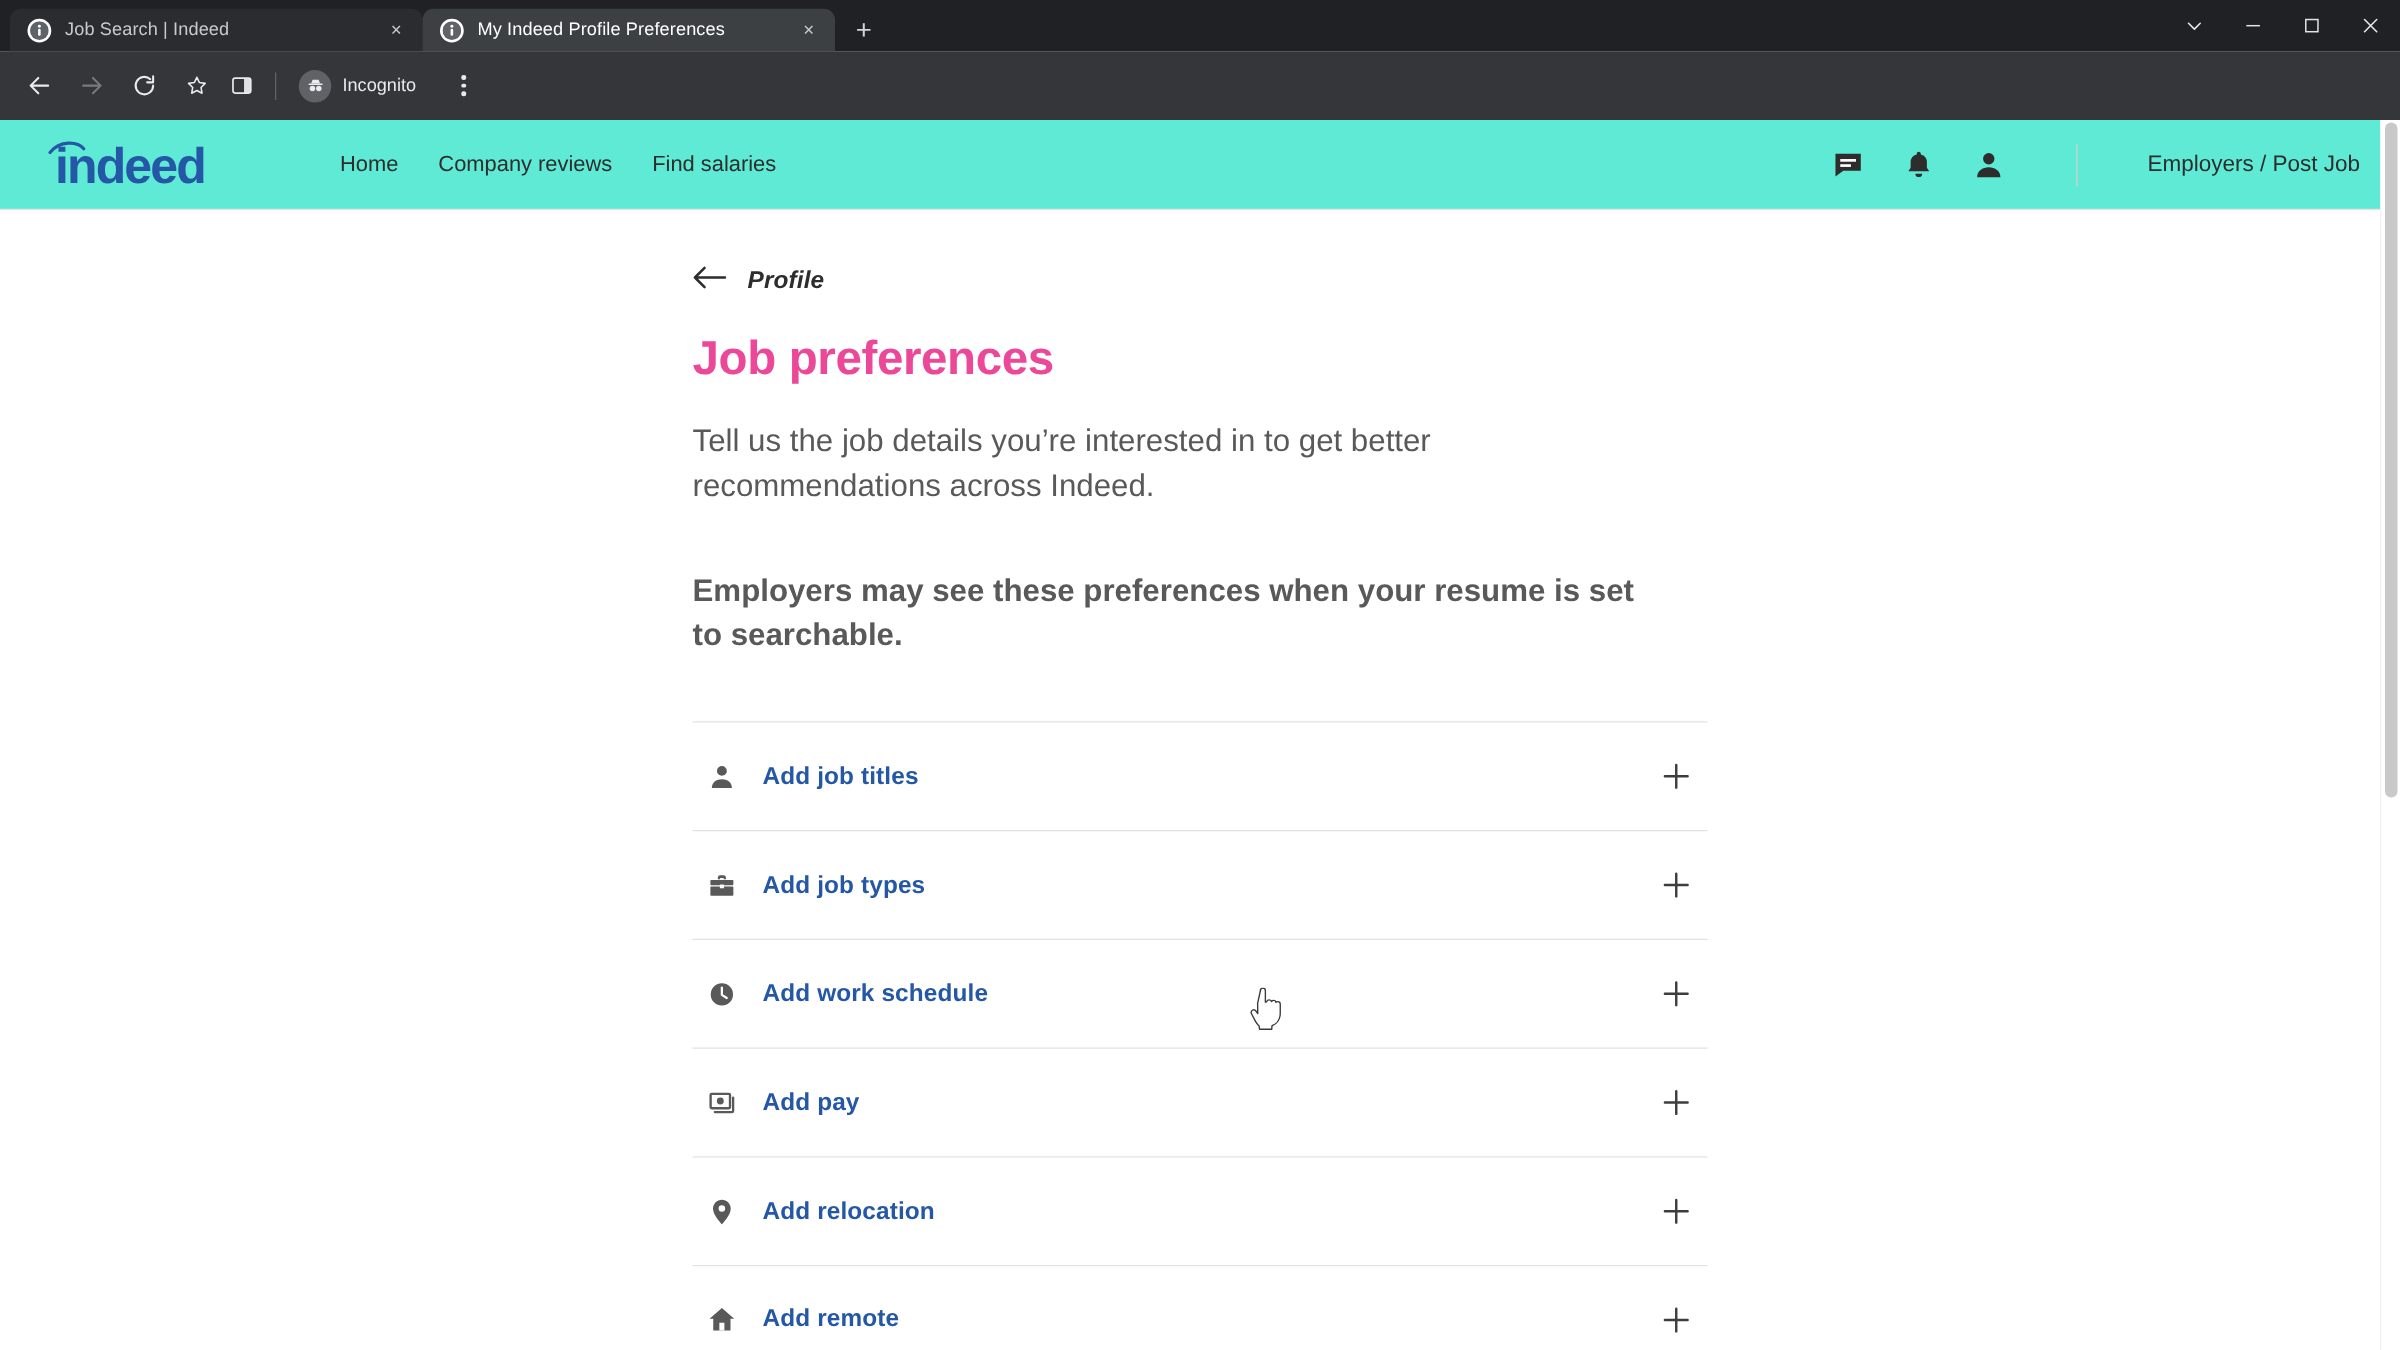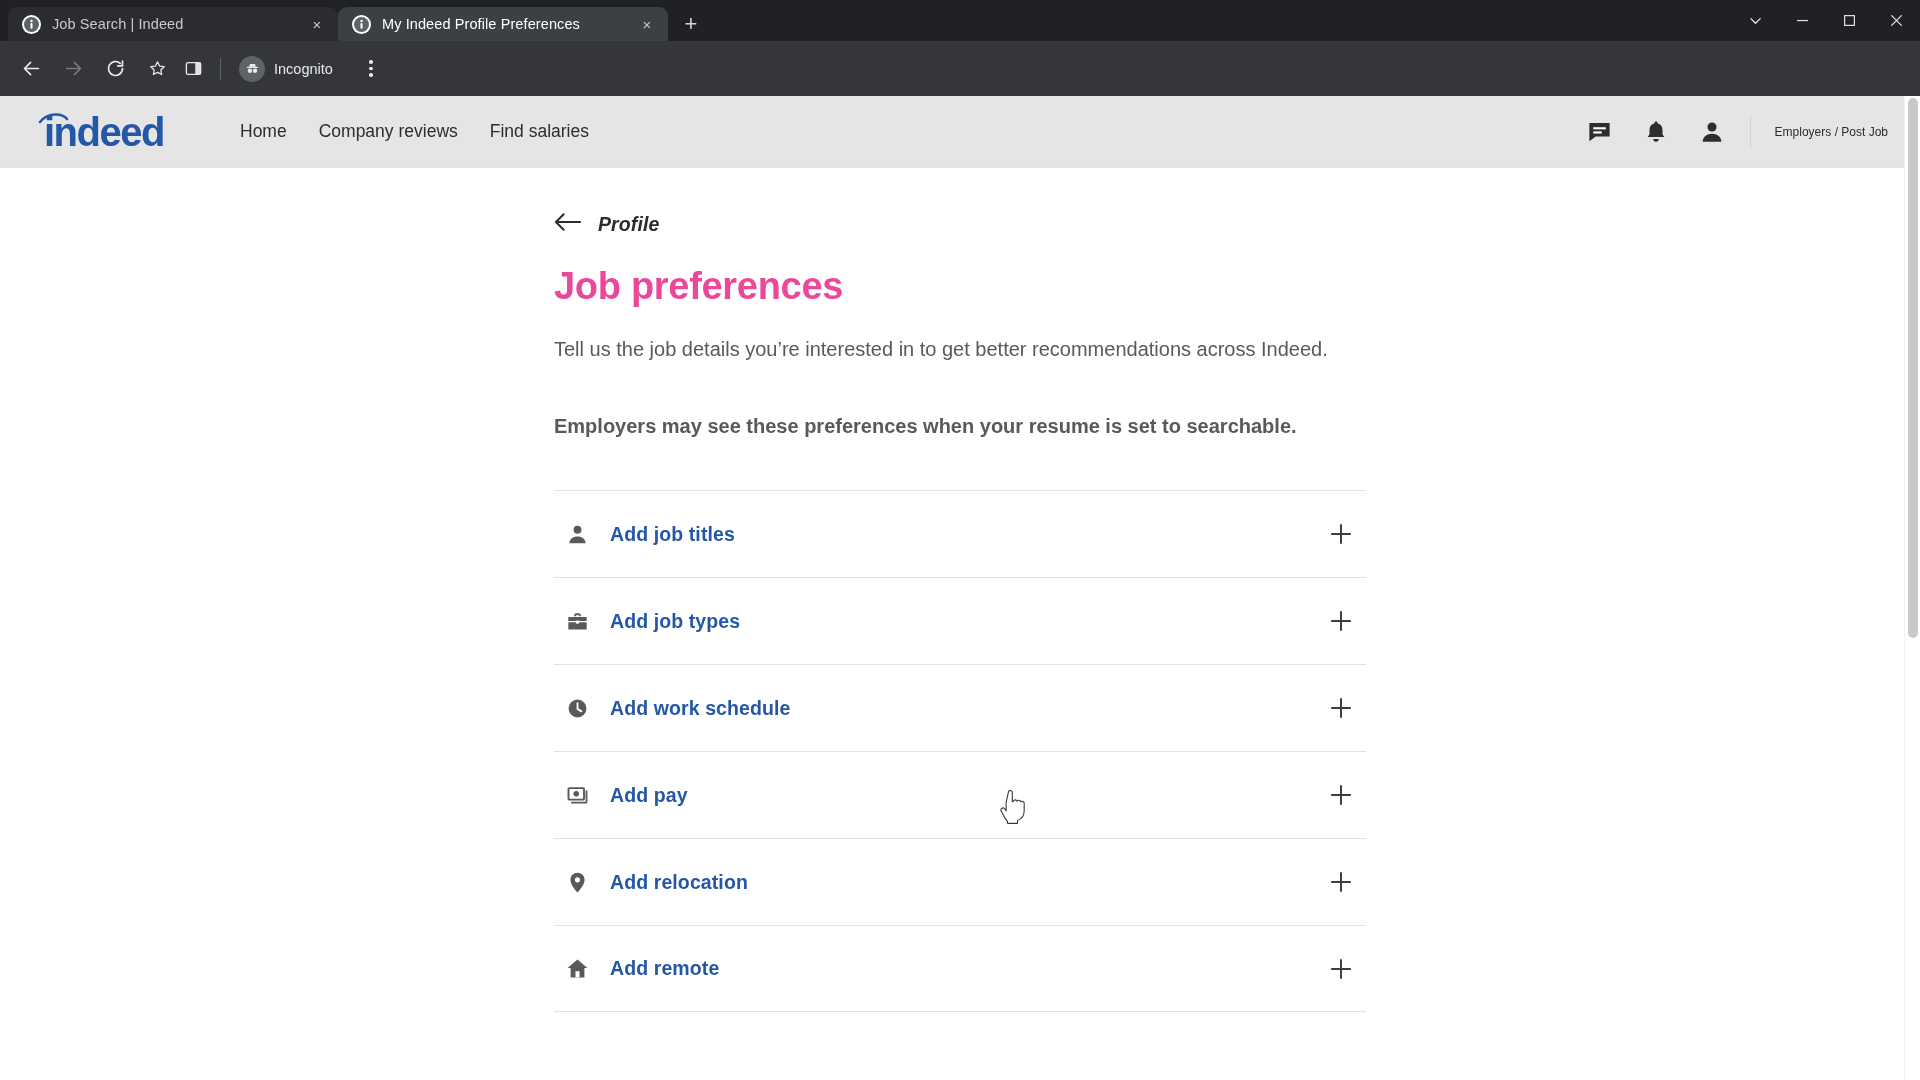--- a/index.html
+++ b/index.html
@@ -141,45 +141,46 @@
   
   .viewport {
     flex:1 1 auto;
     background:#ffffff;
     position:relative;
     overflow:hidden;
   }
 
   .site-header {
     height:72px;
-    background:#e5e5e5;
+    background:#5eead4;
     border-bottom:1px solid #e4e2e0;
     display:flex;
     align-items:center;
     padding:0 26px 0 34px;
+    gap:32px;
   }
   .logo { margin-right:38px; flex:0 0 auto; display:flex; align-items:center; }
   .nav { display:flex; align-items:center; gap:0px; }
   .nav a {
     color:#2d2d2d;
     font-size:17.5px;
     text-decoration:none;
     padding:8px 16px;
     white-space:nowrap;
   }
   .header-spacer { flex:1 1 auto; }
   .hdr-icons { display:flex; align-items:center; gap:0px; }
   .hdr-icon {
     width:56px; height:48px;
     display:flex; align-items:center; justify-content:center;
     color:#2d2d2d;
   }
   .hdr-sep { width:1px; height:34px; background:#d4d2d0; margin:0 18px 0 10px; }
   .employers {
-    color:#2d2d2d; font-size:12px; text-decoration:none;
+    color:#2d2d2d; font-size:18px; text-decoration:none;
     white-space:nowrap; padding:8px 6px;
   }
 
   
   .content {
     width:100%;
     padding-top:22px;
   }
   .card {
     width:812px;
@@ -201,21 +202,21 @@
   }
   h1.page-title {
     font-size:38px;
     font-weight:700;
     color:#ec4899;
     letter-spacing:-.3px;
     margin:28px 0 0 0;
     line-height:1.16;
   }
   p.lede {
-    font-size:20px;
+    font-size:25px;
     color:#595959;
     line-height:1.43;
     margin:27px 0 0 0;
     max-width:775px;
   }
   p.lede.second { margin-top:48px;font-weight:bold; }
 
   .pref-list { margin-top:50px; }
   .pref-row {
     height:87px;

